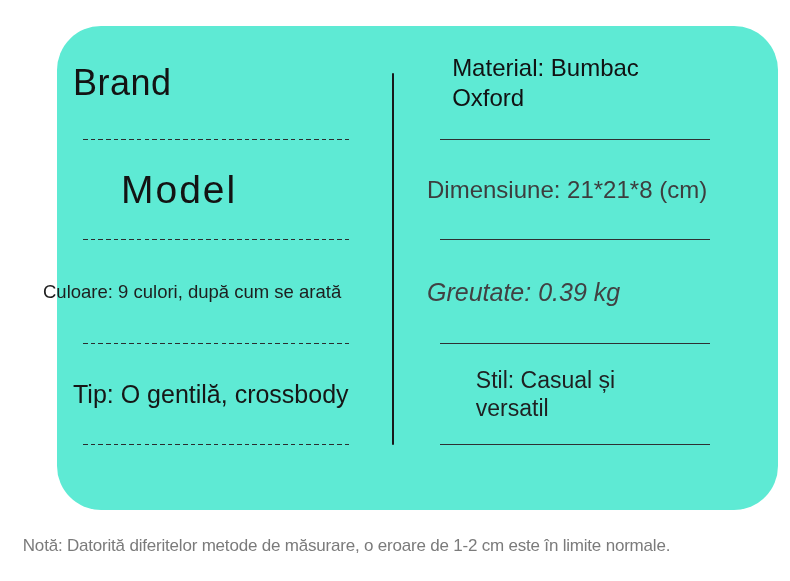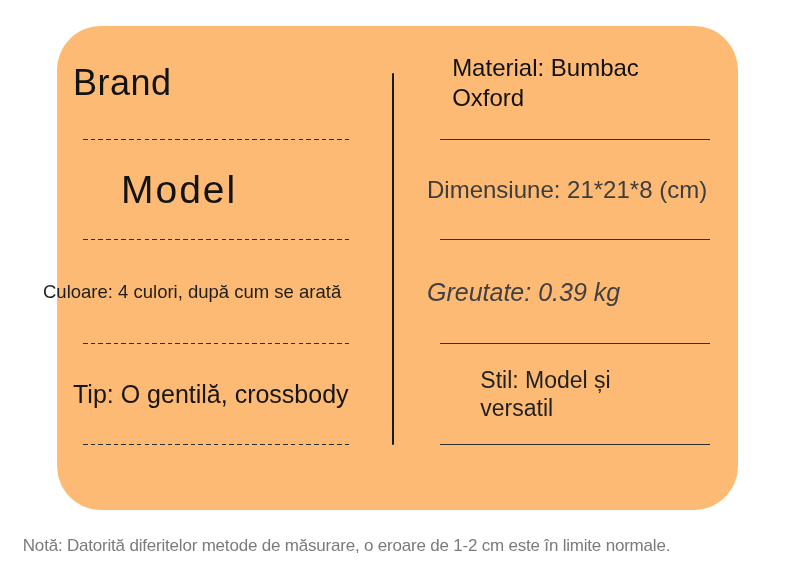--- a/index.html
+++ b/index.html
@@ -11,22 +11,23 @@
     font-family: "Liberation Sans", "DejaVu Sans", sans-serif;
     overflow: hidden;
     position: relative;
   }
   .card {
     position: absolute;
     left: 57px;
     top: 26px;
     width: 681px;
     height: 484px;
-    background: #fdba74;
+    background: #5eead4;
     border-radius: 44px;
+    padding-left: 40px;
   }
   .vdivider {
     position: absolute;
     left: 335px;
     top: 47px;
     width: 2px;
     height: 372px;
     background: #18191B;
     border-radius: 1px;
   }
@@ -101,21 +102,21 @@
   <div class="col col-left">
     <div class="cell r1">
       <span class="txt">Brand</span>
       <div class="line"></div>
     </div>
     <div class="cell r2">
       <span class="txt">Model</span>
       <div class="line"></div>
     </div>
     <div class="cell r3">
-      <span class="txt">Culoare: 4 culori, după cum se arată</span>
+      <span class="txt">Culoare: 9 culori, după cum se arată</span>
       <div class="line"></div>
     </div>
     <div class="cell r4">
       <span class="txt">Tip: O gentilă, crossbody</span>
       <div class="line"></div>
     </div>
   </div>
 
   <div class="col col-right">
     <div class="cell r1 center">
@@ -125,21 +126,21 @@
     </div>
     <div class="cell r2 lead">
       <span class="txt">Dimensiune: 21*21*8 (cm)</span>
       <div class="line"></div>
     </div>
     <div class="cell r3 lead">
       <span class="txt">Greutate: 0.39 kg</span>
       <div class="line"></div>
     </div>
     <div class="cell r4 center">
-      <span class="txt">Stil: Model și
+      <span class="txt">Stil: Casual și
 versatil</span>
       <div class="line"></div>
     </div>
   </div>
 
 </div>
 
 <div class="note">Notă: Datorită diferitelor metode de măsurare, o eroare de 1-2 cm este în limite normale.</div>
 
 </body></html>

